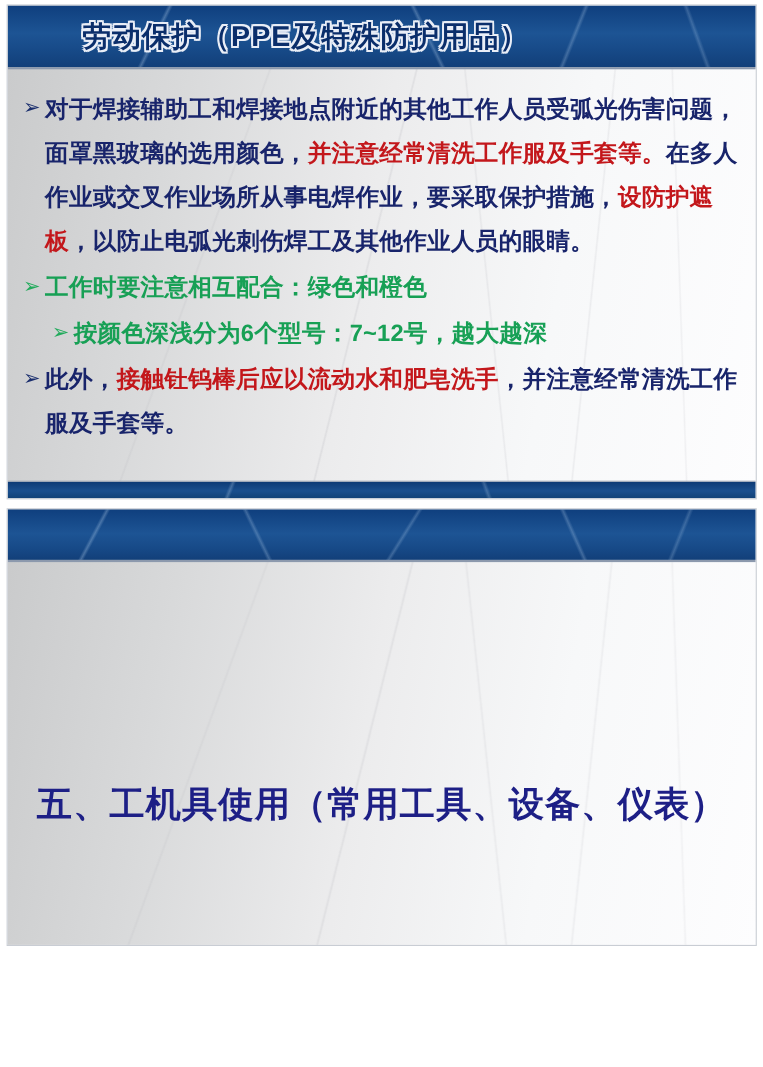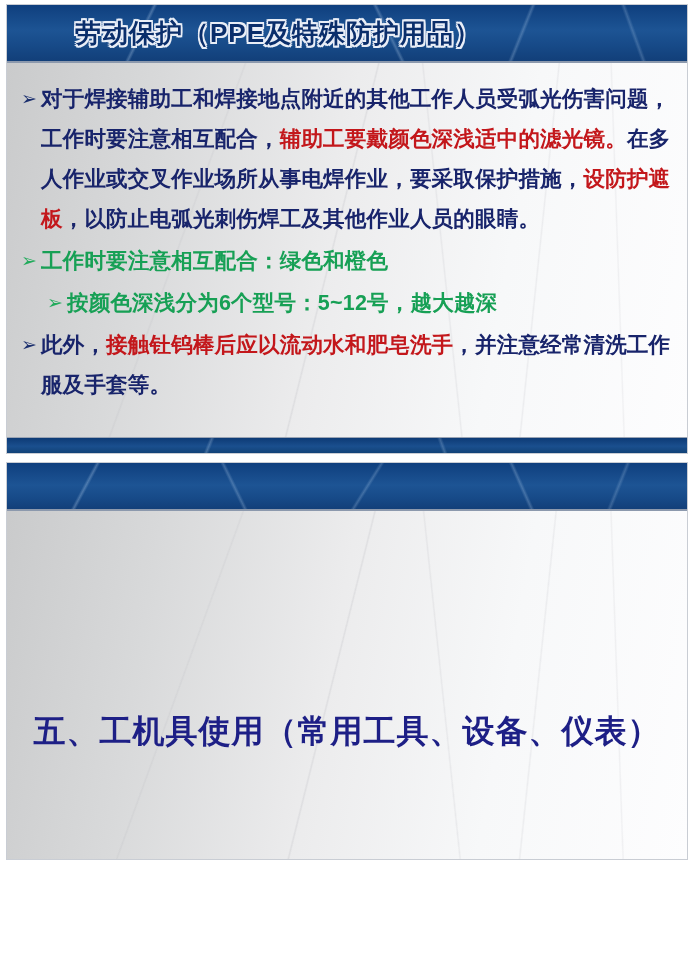--- a/index.html
+++ b/index.html
@@ -162,29 +162,29 @@
   <div class="slide slide-1">
 
     <div class="header-band">
       <div class="header-title">劳动保护（PPE及特殊防护用品）</div>
     </div>
 
     <div class="body-area">
       <div id="bullet-list">
           <div class="bullet-row">
             <span class="bullet-marker navy">➢</span>
-            <div class="bullet-text navy"><span class="seg-navy">对于焊接辅助工和焊接地点附近的其他工作人员受弧光伤害问题，工作时要注意相互配合，</span><span class="seg-red">辅助工要戴颜色深浅适中的滤光镜。</span><span class="seg-navy">在多人作业或交叉作业场所从事电焊作业，要采取保护措施，</span><span class="seg-red">设防护遮板</span><span class="seg-navy">，以防止电弧光刺伤焊工及其他作业人员的眼睛。</span></div>
+            <div class="bullet-text navy"><span class="seg-navy">对于焊接辅助工和焊接地点附近的其他工作人员受弧光伤害问题，面罩黑玻璃的选用颜色，</span><span class="seg-red">并注意经常清洗工作服及手套等。</span><span class="seg-navy">在多人作业或交叉作业场所从事电焊作业，要采取保护措施，</span><span class="seg-red">设防护遮板</span><span class="seg-navy">，以防止电弧光刺伤焊工及其他作业人员的眼睛。</span></div>
           </div>
           <div class="bullet-row">
             <span class="bullet-marker green">➢</span>
             <div class="bullet-text green"><span class="seg-green">工作时要注意相互配合：绿色和橙色</span></div>
           </div>
           <div class="bullet-row indent-1">
             <span class="bullet-marker green">➢</span>
-            <div class="bullet-text green"><span class="seg-green">按颜色深浅分为6个型号：5~12号，越大越深</span></div>
+            <div class="bullet-text green"><span class="seg-green">按颜色深浅分为6个型号：7~12号，越大越深</span></div>
           </div>
           <div class="bullet-row">
             <span class="bullet-marker navy">➢</span>
             <div class="bullet-text navy"><span class="seg-navy">此外，</span><span class="seg-red">接触钍钨棒后应以流动水和肥皂洗手</span><span class="seg-navy">，并注意经常清洗工作服及手套等。</span></div>
           </div>
         </div>
     </div>
 
     <div class="footer-bar"></div>
   </div>

